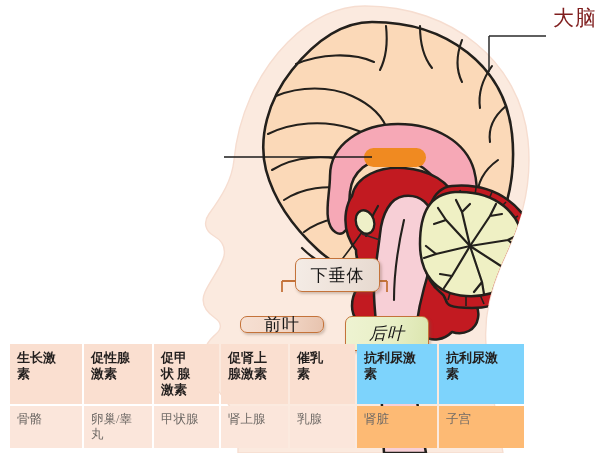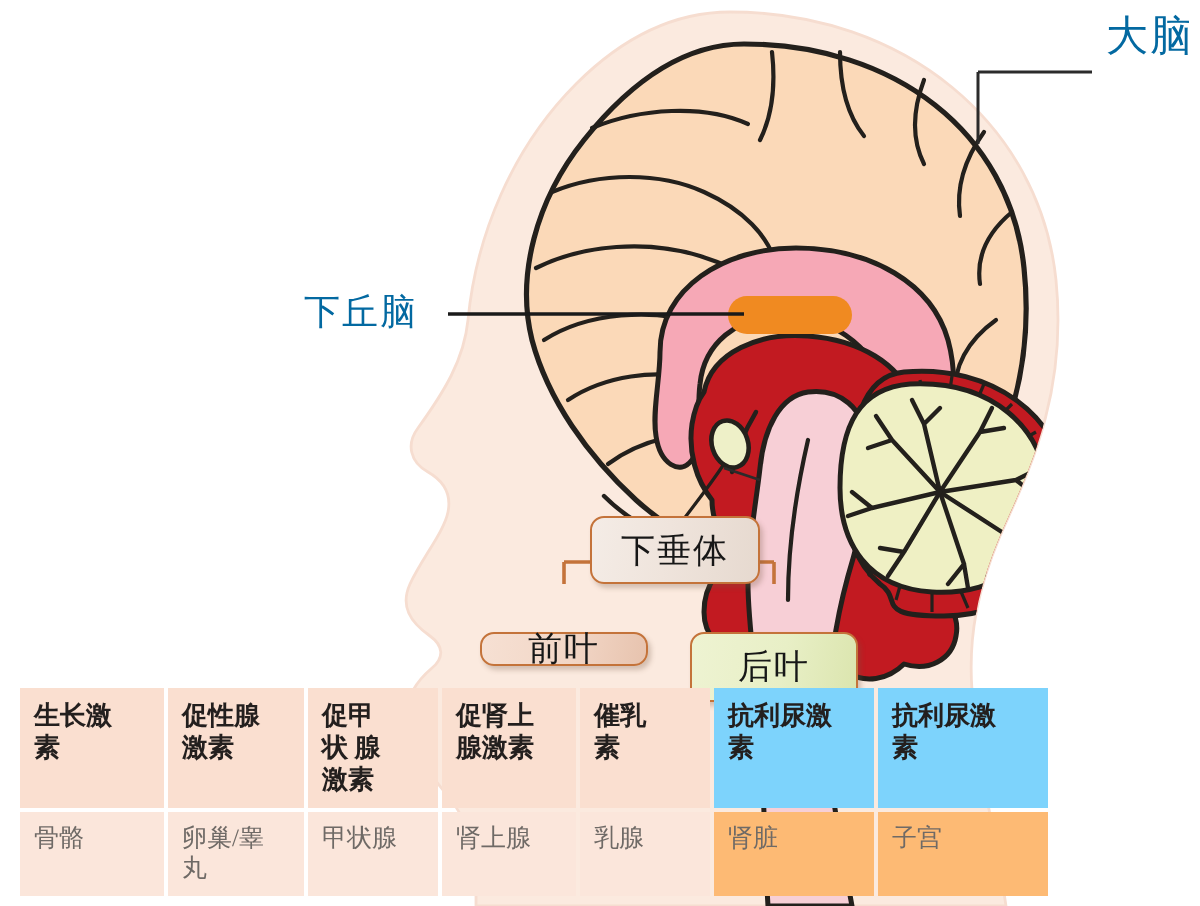--- a/index.html
+++ b/index.html
@@ -8,21 +8,21 @@
     background:#ffffff;
     font-family:"Liberation Serif","DejaVu Serif",serif;
   }
   .stage{position:absolute;inset:0;}
 
   
   .head-svg{position:absolute;left:0;top:0;width:600px;height:453px;}
 
   
   .label{
-    position:absolute;color:#0369a1;white-space:nowrap;
+    position:absolute;color:#7f1d1d;white-space:nowrap;
     font-family:Liberation Sans, sans-serif;
   }
   #lbl-cerebrum{left:553px;top:4px;font-size:21px;letter-spacing:1px;}
   #lbl-hypothalamus{left:152px;top:144px;font-size:18px;letter-spacing:1px;}
 
   
   .box{
     position:absolute;box-sizing:border-box;
     border:1.6px solid #c4733a;border-radius:7px;
     display:flex;align-items:center;justify-content:center;
@@ -34,20 +34,21 @@
     left:295px;top:234px;width:85px;height:34px;font-size:17px;
     background:linear-gradient(100deg,#f4ece6 0%,#efe4dc 45%,#e6d9cf 100%);
   }
   #box-anterior{
     left:240px;top:292px;width:84px;height:17px;font-size:17px;
     background:linear-gradient(100deg,#f6e0d3 0%,#f2d6c6 55%,#e7c3ae 100%);
   }
   #box-posterior{
     left:345px;top:292px;width:84px;height:35px;font-size:17px;
     background:linear-gradient(100deg,#eef3d2 0%,#e8efc6 55%,#dbe5ae 100%);
+    font-style:italic;
   }
 
   
   .htable{
     position:absolute;left:8px;top:342px;width:502px;
     border-collapse:separate;border-spacing:2px;
     table-layout:fixed;
   }
   .htable td{
     padding:6px 20px 6px 7px;vertical-align:top;line-height:1.22;
@@ -196,21 +197,20 @@
     <g fill="none" stroke="#c4733a" stroke-width="1.8">
       <path d="M337 268 L337 281"></path>
       <path d="M282 281 L387 281"></path>
       <path d="M282 281 L282 292"></path>
       <path d="M387 281 L387 292"></path>
     </g>
   </svg>
 
   <div class="label" id="lbl-cerebrum">大脑</div>
 
-  <div class="label" id="lbl-hypothalamus">下丘脑</div>
 
   <div class="box" id="box-pituitary">下垂体</div>
 
   <div class="box" id="box-anterior">前叶</div>
 
   <div class="box" id="box-posterior">后叶</div>
 
   <table class="htable">
     <colgroup>
       <col style="width:72px">

